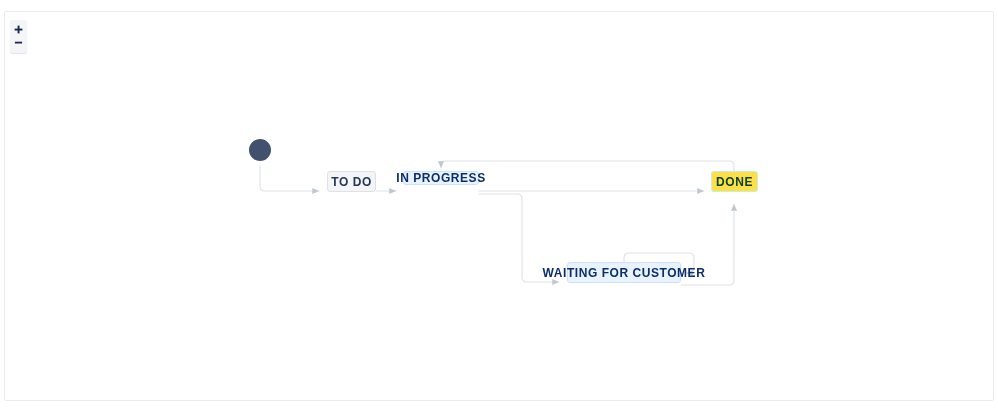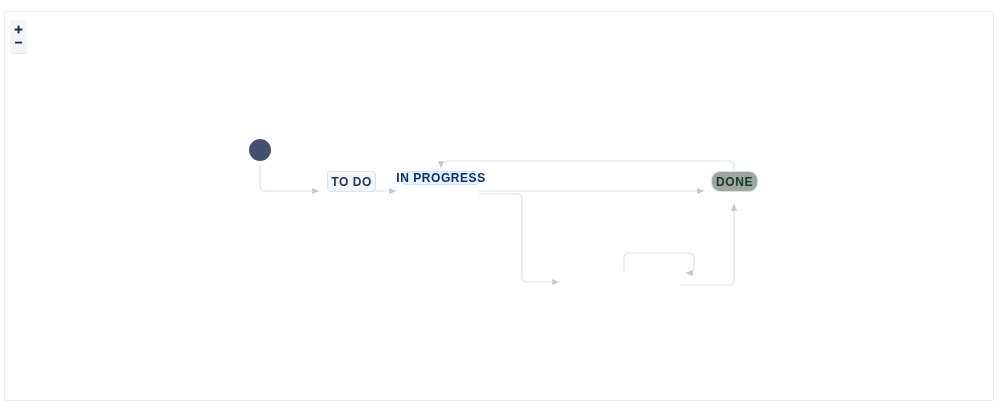--- a/index.html
+++ b/index.html
@@ -79,24 +79,23 @@
     background: #e9f2ff;
     border-color: #cce0ff;
     color: #0c2f6b;
   }
   .node.waiting {
     background: #e9f2ff;
     border-color: #cce0ff;
     color: #0c2f6b;
   }
   .node.done {
-    background: #a3a3a3;
+    background: #fde047;
     border-color: #c4f0dc;
     color: #0b4228;
-    border-radius: 9px;
   }
   .start-dot {
     position: absolute;
     border-radius: 50%;
     background: #42526e;
   }
 </style>
 </head>
 <body>
 
@@ -135,20 +134,23 @@
     <div class="start-dot" style="left:244px; top:127px; width:22px; height:22px;"></div>
 
     <div class="node todo" style="left:322px; top:159px; width:49px; height:21px;">
       <span>TO DO</span>
     </div>
 
     <div class="node inprogress" style="left:398px; top:159px; width:76px; height:14px;">
       <span>IN PROGRESS</span>
     </div>
 
+    <div class="node waiting" style="left:562px; top:250px; width:114px; height:21px;">
+      <span>WAITING FOR CUSTOMER</span>
+    </div>
 
     <div class="node done" style="left:706px; top:159px; width:47px; height:21px;">
       <span>DONE</span>
     </div>
 
     <div class="zoom-controls">
       <div class="zoom-btn">
         <svg width="9" height="9" viewBox="0 0 9 9">
           <rect x="3.6" y="0.6" width="1.9" height="7.8" fill="#172b4d"></rect>
           <rect x="0.6" y="3.6" width="7.8" height="1.9" fill="#172b4d"></rect>

